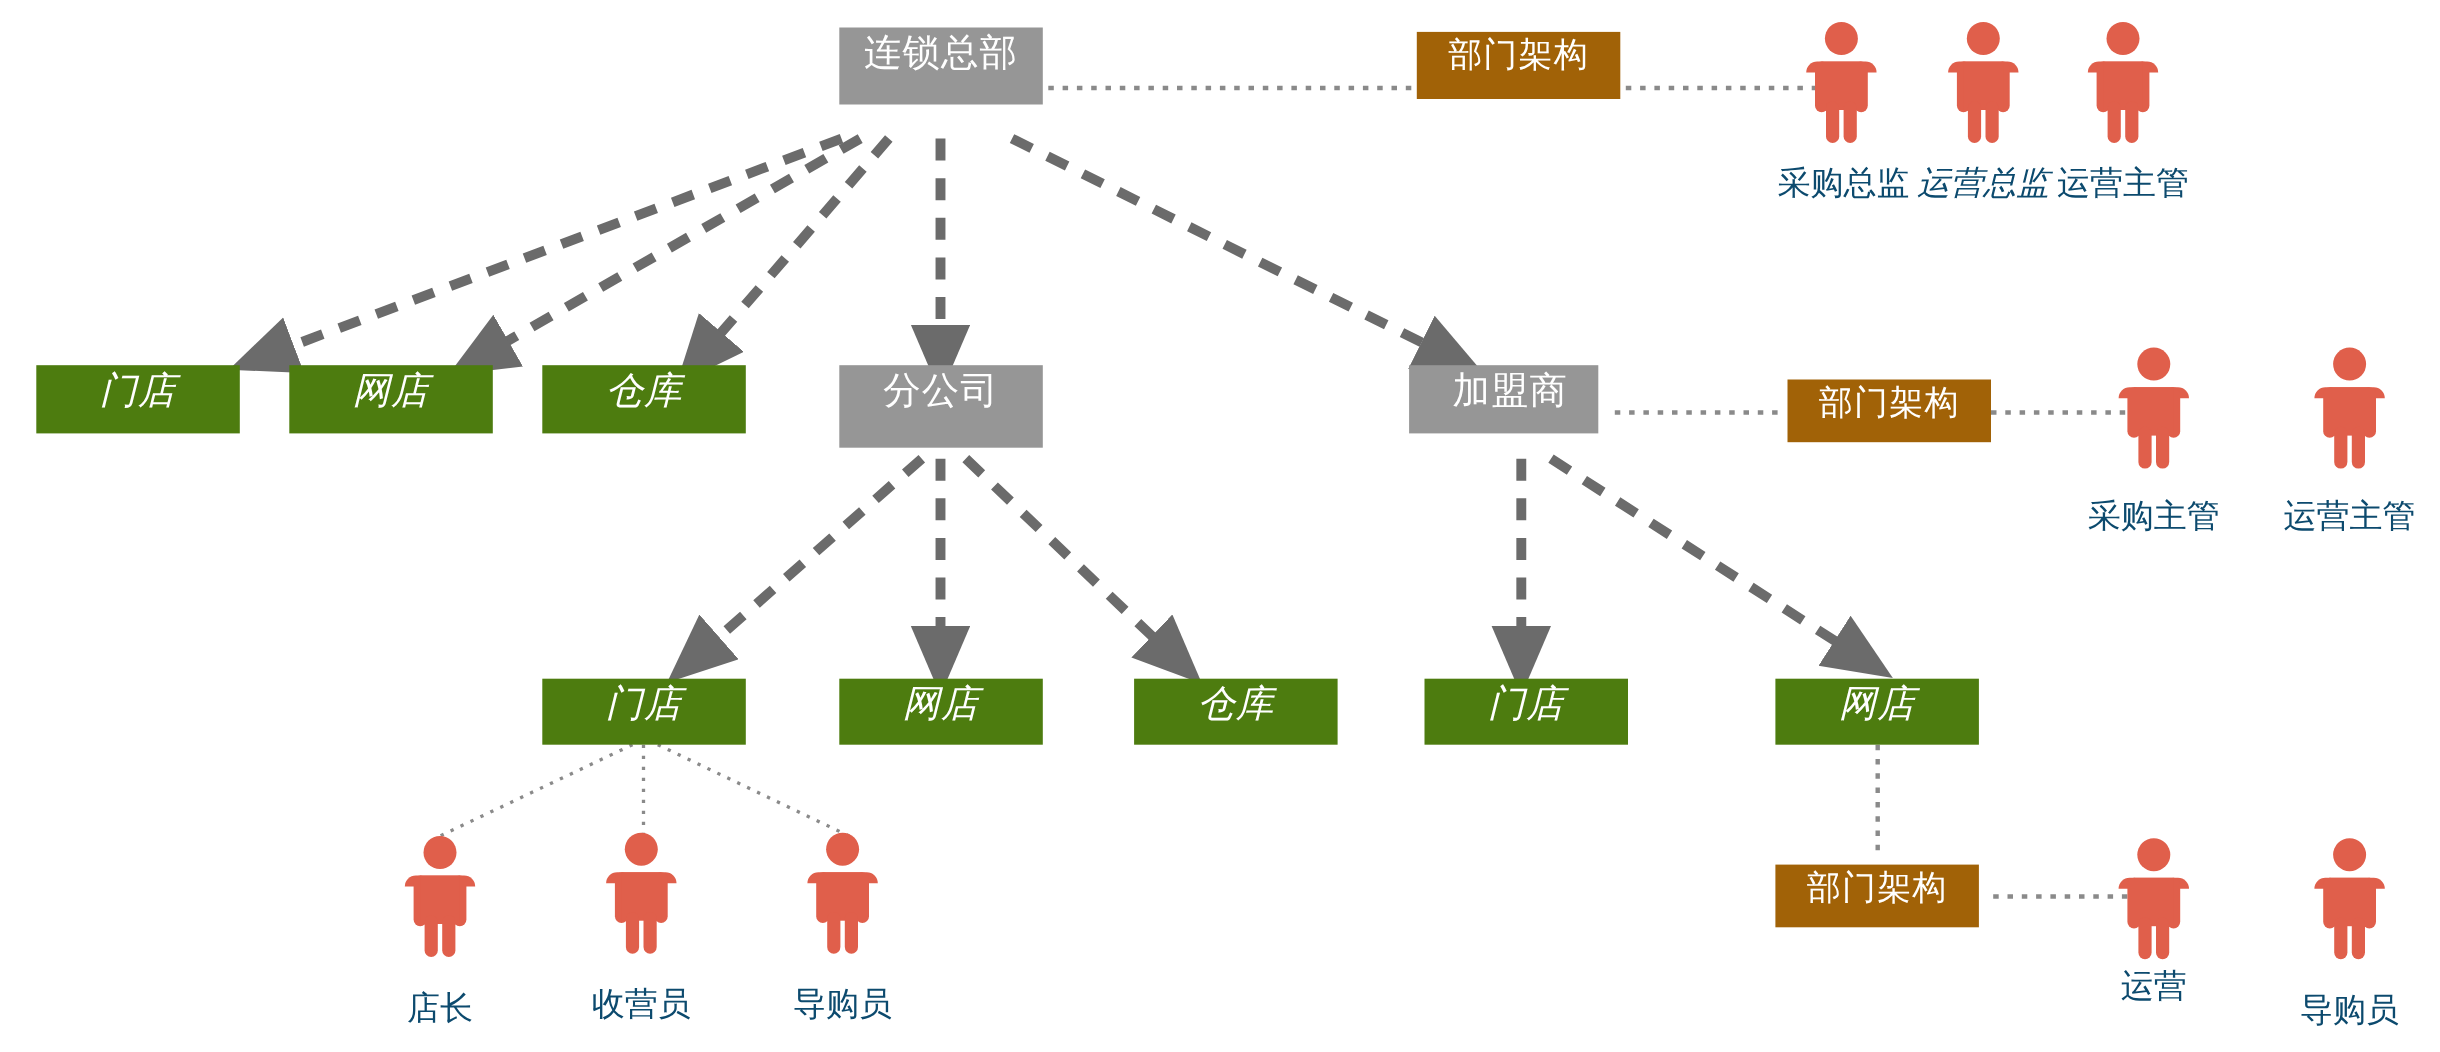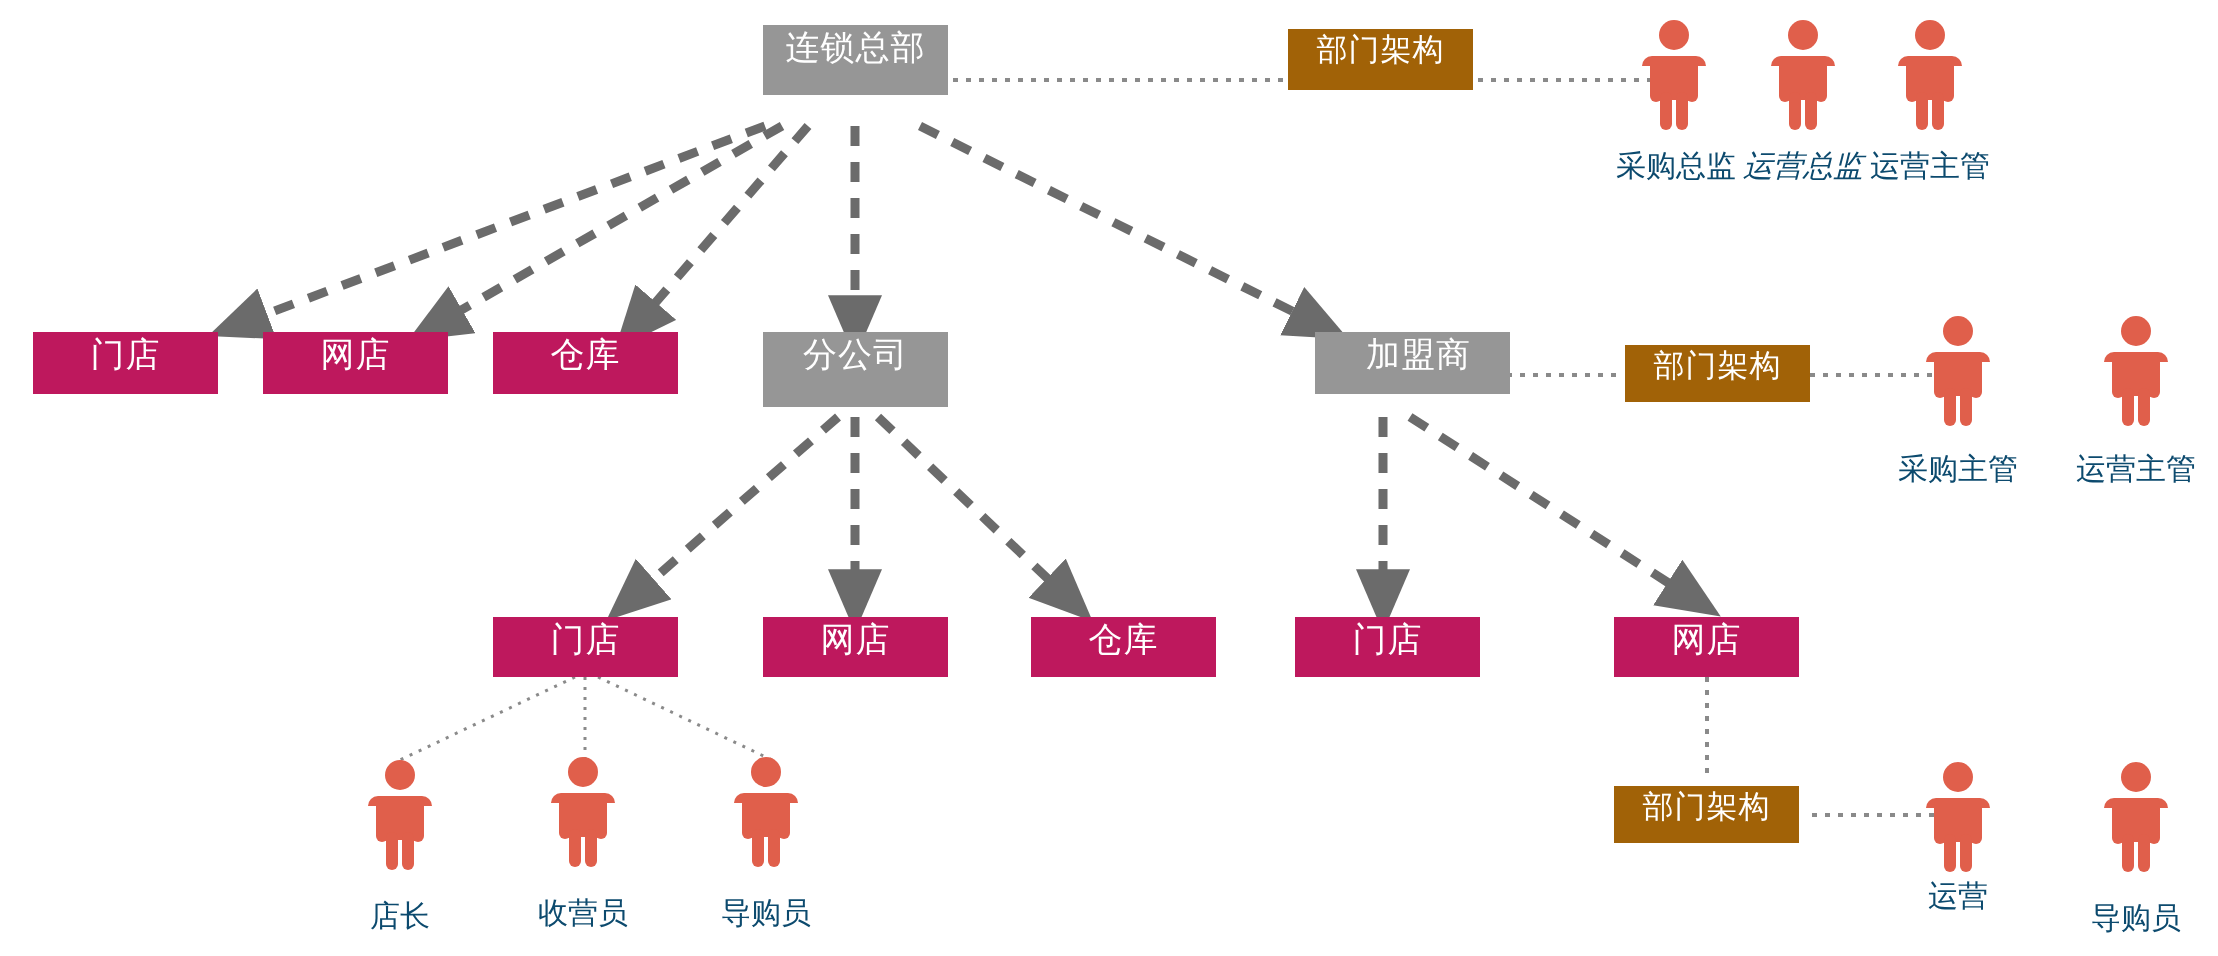--- a/index.html
+++ b/index.html
@@ -25,21 +25,21 @@
     position: absolute;
     display: flex;
     align-items: flex-start;
     justify-content: center;
     color: #ffffff;
     font-size: 34px;
     letter-spacing: 1px;
     box-sizing: border-box;
     user-select: none;
   }
-  .node-blue  { background: #be185d; }
+  .node-blue  { background: #4d7c0f; font-style: italic; }
   .node-gray  { background: #969696; }
   .node-yellow{ background: #a16207; }
   .person-label {
     position: absolute;
     color: #0c4a6e;
     font-size: 30px;
     text-align: center;
     white-space: nowrap;
     user-select: none;
   }
@@ -194,21 +194,21 @@
 </div>
 <div class="node-box node-blue" style="left:263px; top:332px; width:185px; height:62px;">
   <span>网店</span>
 </div>
 <div class="node-box node-blue" style="left:493px; top:332px; width:185px; height:62px;">
   <span>仓库</span>
 </div>
 <div class="node-box node-gray" style="left:763px; top:332px; width:185px; height:75px;">
   <span>分公司</span>
 </div>
-<div class="node-box node-gray" style="left:1315px; top:332px; width:195px; height:62px;padding-left:12px;">
+<div class="node-box node-gray" style="left:1281px; top:332px; width:172px; height:62px;padding-left:12px;">
   <span>加盟商</span>
 </div>
 <div class="node-box node-yellow" style="left:1625px; top:345px; width:185px; height:57px; font-size:31px;">
   <span>部门架构</span>
 </div>
 
 <div class="node-box node-blue" style="left:493px; top:617px; width:185px; height:60px;">
   <span>门店</span>
 </div>
 <div class="node-box node-blue" style="left:763px; top:617px; width:185px; height:60px;">

